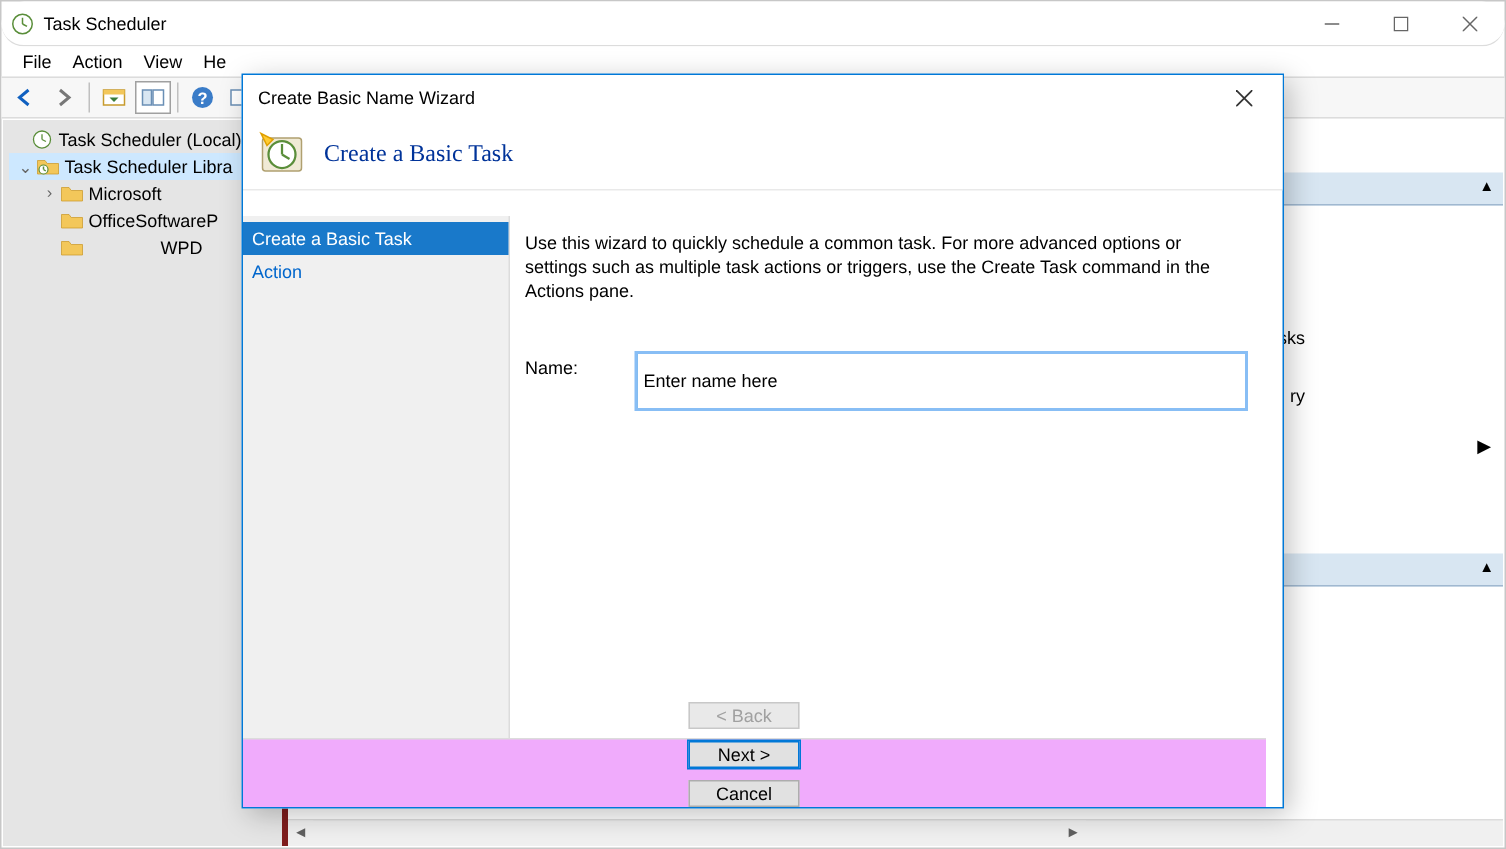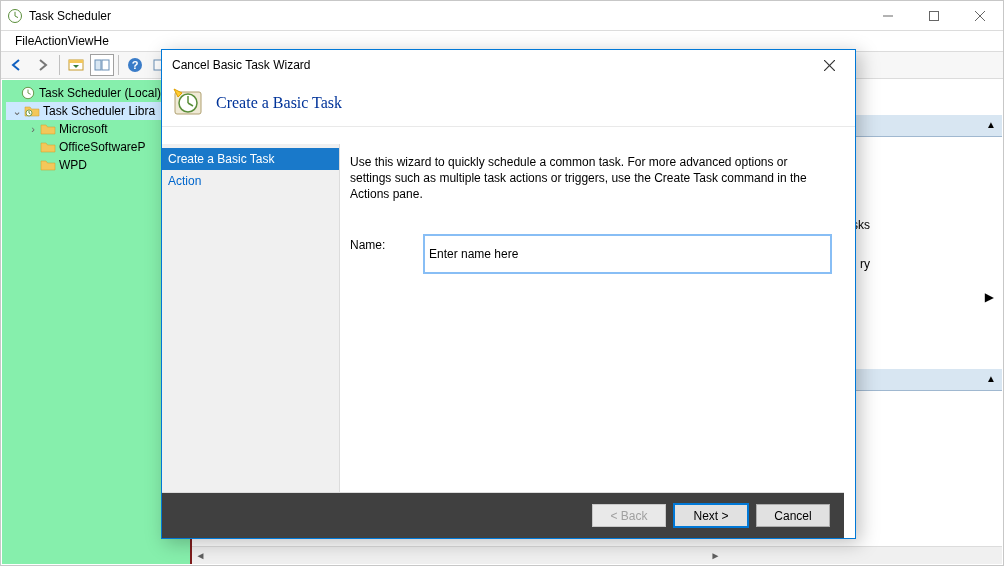--- a/index.html
+++ b/index.html
@@ -1,36 +1,36 @@
 <!DOCTYPE html>
 <html><head>
 <meta charset="utf-8">
 <style>
   * { box-sizing: border-box; font-family: "Segoe UI", Tahoma, sans-serif; }
   html, body { margin: 0; padding: 0; }
   body { width: 1004px; height: 566px; background: #fff; overflow: hidden; position: relative; font-size: 12px; color: #000; }
 
   
   .main-window { position: absolute; left: 0; top: 0; width: 1004px; height: 566px; border: 1px solid #c7c7c7; background: #fff; }
-  .titlebar { height: 30px; background: #fff; border-bottom: 1px solid #dcdcdc; display: flex; align-items: center; padding-left: 6px; }
+  .titlebar { height: 30px; background: #fff; border-bottom: 1px solid #dcdcdc; display: flex; align-items: center; padding-left: 6px; border-radius: 15px; }
   .titlebar .app-icon { width: 16px; height: 16px; margin-right: 6px; display:flex; align-items:center; justify-content:center; }
   .titlebar .title { font-size: 12px; color: #000; }
   .titlebar .winbtns { margin-left: auto; display: flex; }
   .titlebar .winbtn { width: 46px; height: 30px; display: flex; align-items: center; justify-content: center; color: #666; }
 
-  .menubar { height: 20px; display: flex; align-items: center; padding: 0 8px 0 14px; gap: 0; font-size: 12px; }
+  .menubar { height: 20px; display: flex; align-items: center; padding: 0 8px 0 14px; gap: 14px; font-size: 12px; }
   .menubar span { color: #000; }
 
   .toolbar { height: 28px; border-top: 1px solid #dcdcdc; border-bottom: 1px solid #dcdcdc; background: #f7f7f7; display: flex; align-items: center; padding: 0 4px; gap: 2px; }
   .toolbtn { width: 24px; height: 22px; border: 1px solid transparent; display:flex; align-items:center; justify-content:center; }
   .toolbtn.active { border:1px solid #a0a0a0; background:#fff; }
   .toolsep { width:1px; height:20px; background:#c0c0c0; margin:0 2px;}
 
   .content { position:absolute; top:79px; left:1px; right:1px; bottom:1px; display:flex; }
-  .tree-pane { width: 190px; border-right: 2px solid #7f1d1d; padding: 4px 0 0 4px; background:#86efac; overflow:hidden;}
+  .tree-pane { width: 190px; border-right: 4px solid #7f1d1d; padding: 4px 0 0 4px; background:#e5e5e5; overflow:hidden;}
   .tree-row { display:flex; align-items:center; height:18px; font-size:12px; white-space:nowrap;}
   .tree-row .exp { width:14px; text-align:center; color:#666; font-size:11px;}
   .tree-row .icn { width:16px; height:16px; margin-right:3px; display:flex;align-items:center;justify-content:center;}
   .tree-row.selected { background:#cde8ff; }
   .folder-icn { fill:#f3c75a; stroke:#cc9a2a; stroke-width:0.5;}
 
   .right-pane { flex:1; position:relative; background:#fff;}
   .actions-header-row { position:absolute; top:35px; right:0; width:155px; height:22px; background:#d8e6f2; border-bottom:1px solid #a0b8d0;}
   .actions-header-row .arrow { position:absolute; right:6px; top:4px; font-size:10px; color:#000;}
   .actions-header-row2 { position:absolute; top:289px; right:0; width:155px; height:22px; background:#d8e6f2; border-bottom:1px solid #a0b8d0;}
@@ -56,21 +56,21 @@
   .dlg-steps { width:178px; background:#f0f0f0; border-right:1px solid #dcdcdc; padding-top:4px;}
   .dlg-steps .step { padding:4px 6px; color:#0066cc; font-size:12px; cursor:default;}
   .dlg-steps .step.active { background:#1979ca; color:#fff;}
   .dlg-form { flex:1; padding:10px 24px 10px 10px; font-size:12px;}
   .dlg-form .intro { color:#000; line-height:1.35; margin-bottom:8px;}
   .form-row { display:flex; align-items:flex-start; margin-bottom:12px;margin-top:32px;}
   .form-row label { width:74px; padding-top:3px;}
   .form-row input[type=text] { flex:1; height:38px; border:1px solid #0078d7; outline:2px solid #88bef5; outline-offset:-1px; padding:0 4px; font-size:12px; font-family:inherit;}
   .form-row textarea { flex:1; height:150px; border:1px solid #7a7a7a; resize:none; padding:2px 4px; font-size:12px; font-family:inherit;}
 
-  .dlg-footer { position:absolute; left:0; right:11px; bottom:0; height:46px; background:#404040; border-top:1px solid #dcdcdc; display:flex; align-items:center; justify-content:flex-end; padding-right:14px; gap:8px;}
+  .dlg-footer { position:absolute; left:0; right:11px; bottom:0; height:46px; background:#f0abfc; border-top:1px solid #dcdcdc; display:flex; align-items:center; justify-content:flex-end; padding-right:14px; gap:8px;flex-direction:column;}
   .dlg-footer button { width:74px; height:23px; font-size:12px; font-family:inherit; background:#e1e1e1; border:1px solid #adadad;}
   .dlg-footer button:disabled { color:#a0a0a0; background:#e9e9e9; border-color:#c8c8c8;}
   .dlg-footer button.default { border:1px solid #0078d7; outline:1px solid #0078d7; outline-offset:0; background:#e1e1e1;}
 
   
   .clock-svg circle{fill:#fff;stroke:#5a8e3a;stroke-width:1;}
   .clock-svg line{stroke:#5a8e3a;stroke-width:1;}
 
 </style>
 </head>
@@ -188,21 +188,21 @@
         <span>Microsoft</span>
       </div>
       <div class="tree-row" style="padding-left:34px;">
         <span class="icn">
             <svg width="16" height="12">
               <path class="folder-icn" d="M1 2h5l1.5 2H15v7H1z"></path>
             </svg>
           </span>
         <span>OfficeSoftwareP</span>
       </div>
-      <div class="tree-row" style="padding-left:34px;">
+      <div class="tree-row" style="padding-left:34px;gap:48px;">
         <span class="icn">
             <svg width="16" height="12">
               <path class="folder-icn" d="M1 2h5l1.5 2H15v7H1z"></path>
             </svg>
           </span>
         <span>WPD</span>
       </div>
     </div>
 
     <div class="right-pane">
@@ -219,21 +219,21 @@
       <div class="status-scroll">
         <span class="scroll-arrow" style="position:absolute;left:0;">◄</span>
         <span class="scroll-arrow" style="position:absolute;left:515px;">►</span>
       </div>
     </div>
   </div>
 </div>
 
 <div class="dialog">
   <div class="dlg-titlebar">
-    <span class="dtitle">Cancel Basic Task Wizard</span>
+    <span class="dtitle">Create Basic Name Wizard</span>
     <div class="dlg-close">
         <svg width="11" height="11">
           <line x1="0" y1="0" x2="11" y2="11" stroke="#333" stroke-width="1.2"></line>
           <line x1="11" y1="0" x2="0" y2="11" stroke="#333" stroke-width="1.2"></line>
         </svg>
       </div>
   </div>
   <div class="dlg-header">
     <div class="big-icon">
       <svg width="32" height="32" viewBox="0 0 32 32">

